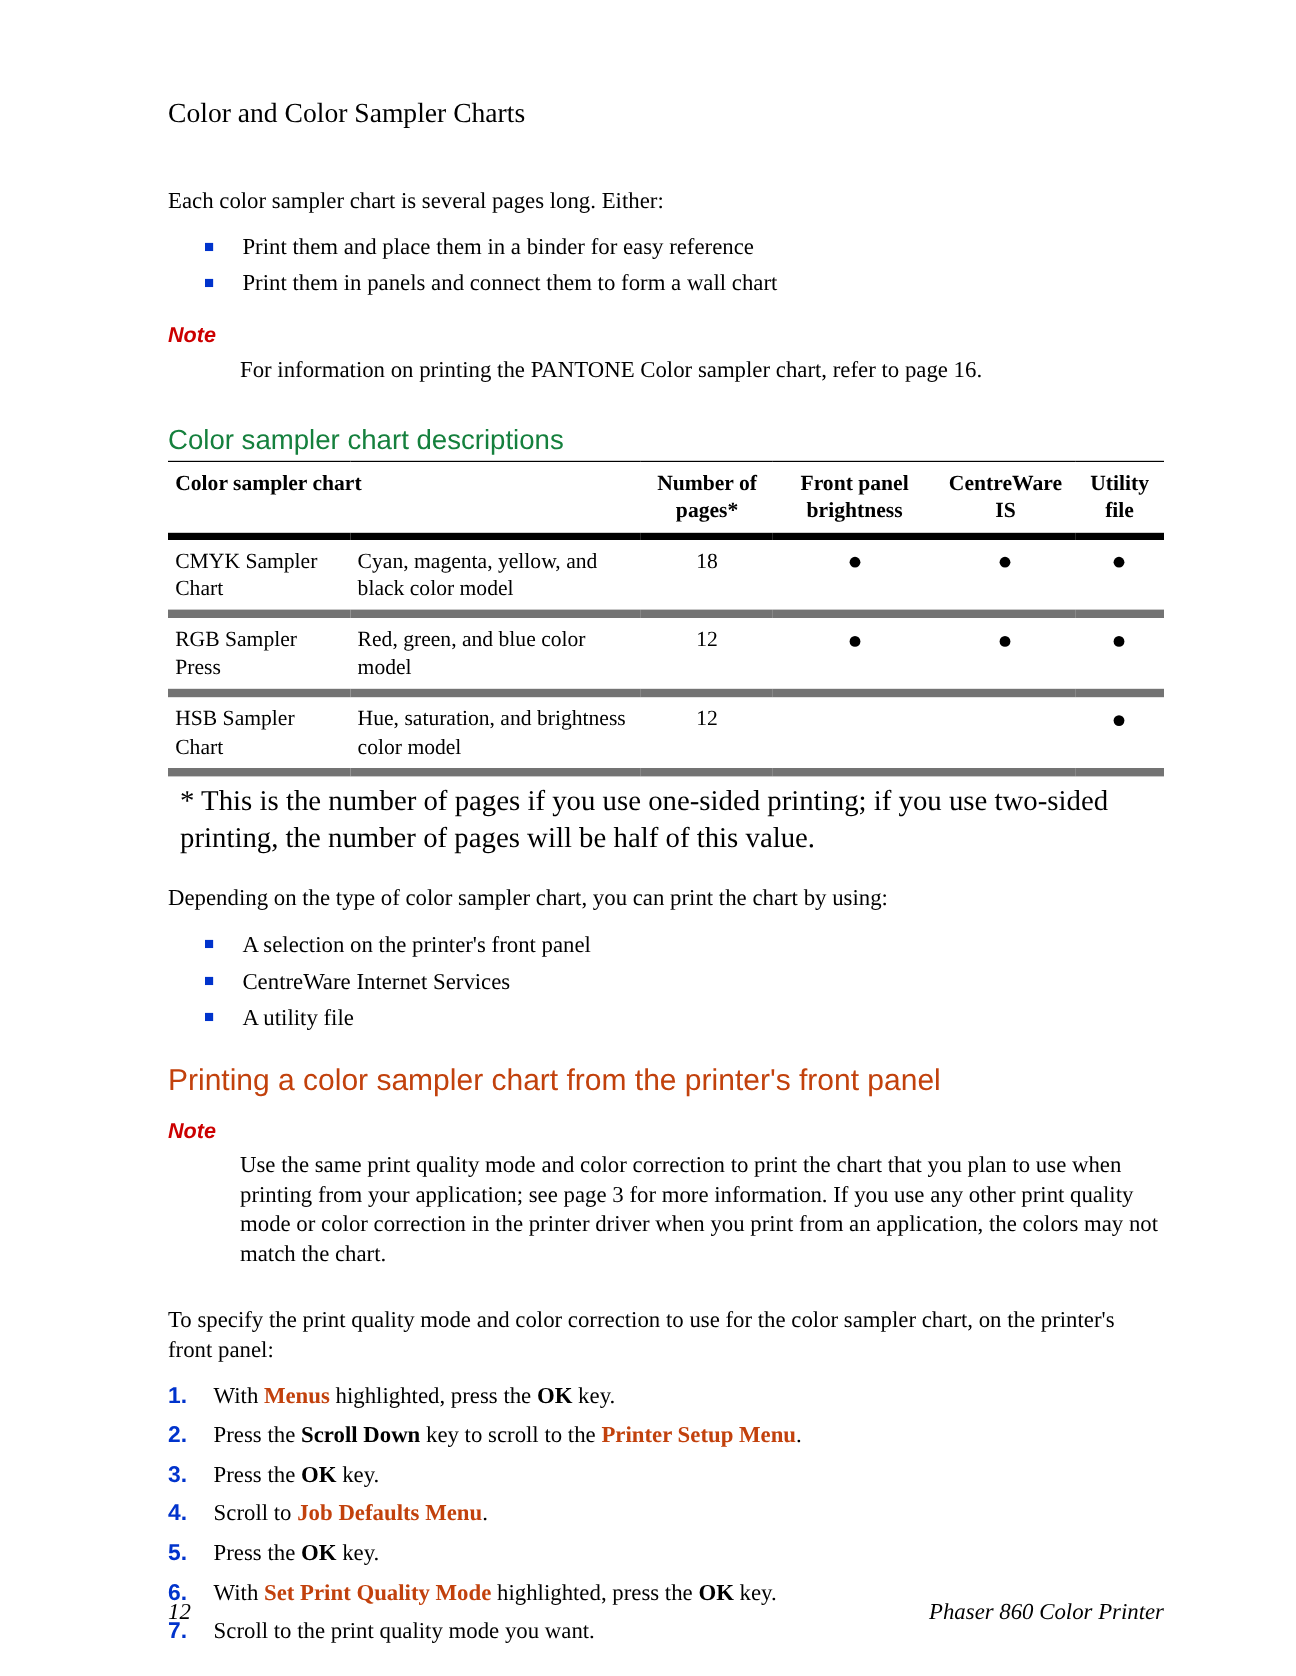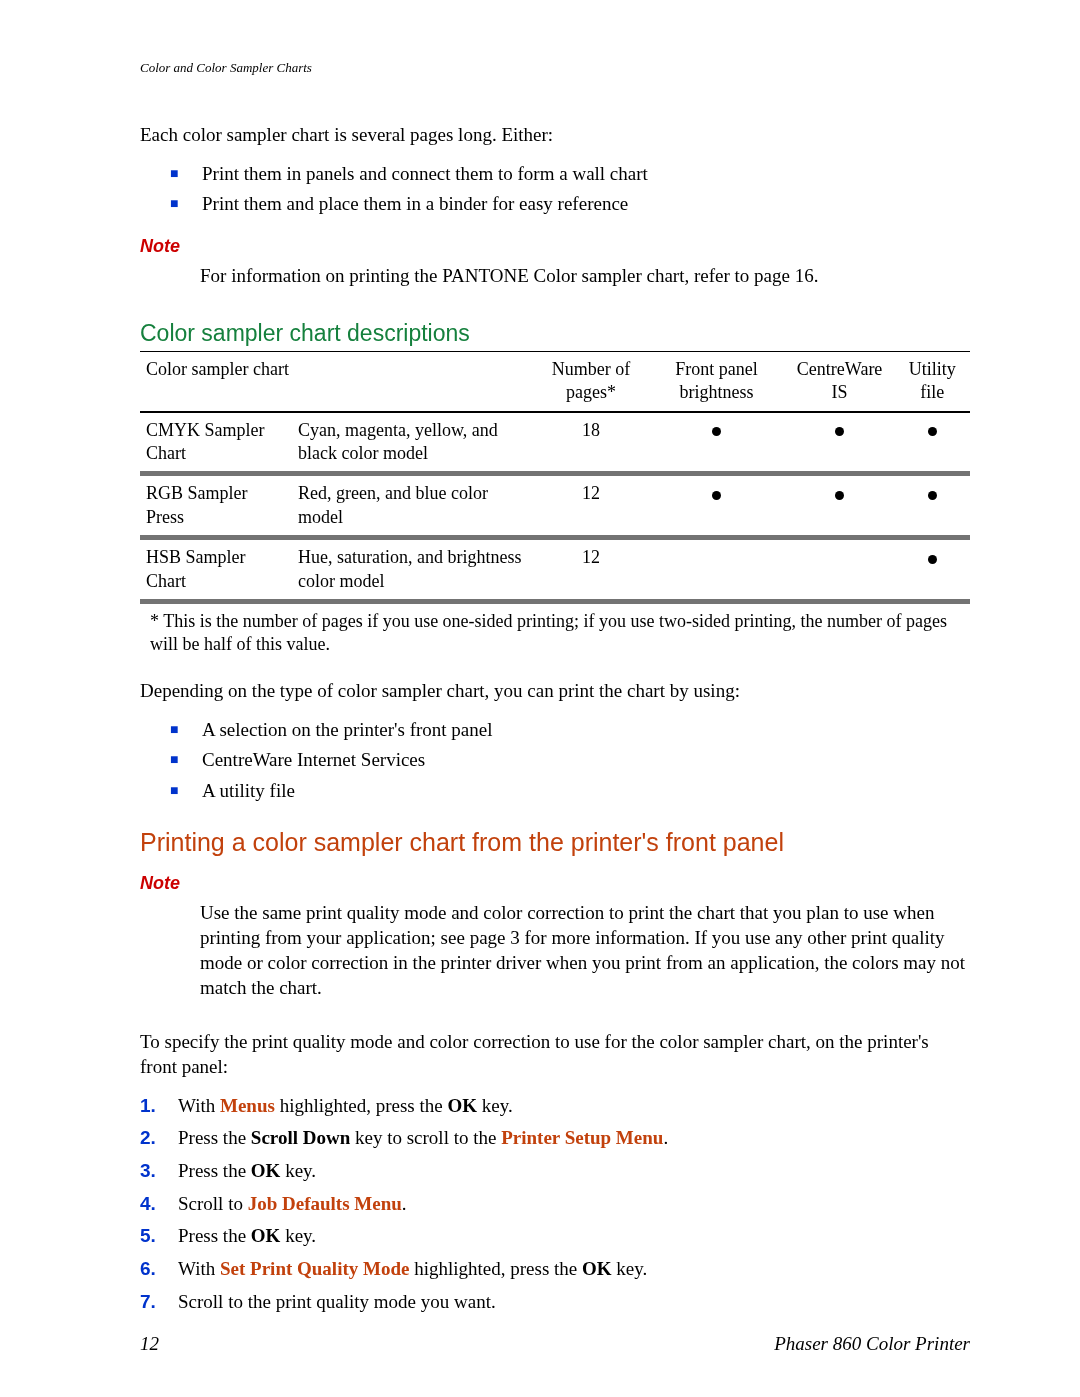--- a/index.html
+++ b/index.html
@@ -12,23 +12,23 @@
   .page {
     width: 1080px;
     height: 1397px;
     box-sizing: border-box;
     padding: 60px 110px 60px 140px;
     position: relative;
     font-size: 19px;
     line-height: 1.3;
   }
   .running-head {
-    font-style: italic;
-    font-size: 13px;
+    font-size: 23px;
     margin-bottom: 46px;
+    margin-top: 20px;
   }
   p { margin: 0 0 14px 0; }
   .intro { margin-bottom: 14px; }
   ul.bullets {
     list-style: none;
     padding: 0;
     margin: 0 0 18px 0;
   }
   ul.bullets li {
     position: relative;
@@ -72,37 +72,37 @@
     font-size: 18px;
     margin-bottom: 6px;
   }
   table.sampler th, table.sampler td {
     text-align: left;
     padding: 6px 6px;
     vertical-align: top;
   }
   table.sampler thead th {
     border-top: 1px solid #000;
-    border-bottom: 2px solid #000000;
-    font-weight: normal;
+    border-bottom: 6px solid #000000;
+    font-weight: bold;
   }
   table.sampler tbody tr td {
-    border-bottom: 5px solid #737373;
+    border-bottom: 7px solid #737373;
   }
   table.sampler th.center, table.sampler td.center { text-align: center; }
   .dot {
     display: inline-block;
     width: 9px;
     height: 9px;
     background: #000;
     border-radius: 50%;
     vertical-align: middle;
   }
   .table-footnote {
-    font-size: 18px;
+    font-size: 24px;
     margin: 4px 0 22px 10px;
   }
   ol.steps {
     list-style: none;
     counter-reset: step;
     padding: 0;
     margin: 0 0 20px 0;
   }
   ol.steps li {
     counter-increment: step;
@@ -138,22 +138,22 @@
 </head>
 <body>
 
 <div class="page">
 
   <div class="running-head">Color and Color Sampler Charts</div>
 
   <p class="intro">Each color sampler chart is several pages long. Either:</p>
 
   <ul class="bullets">
+    <li>Print them and place them in a binder for easy reference</li>
     <li>Print them in panels and connect them to form a wall chart</li>
-    <li>Print them and place them in a binder for easy reference</li>
   </ul>
 
   <div class="note-label">Note</div>
   <p class="note-body">For information on printing the PANTONE Color sampler chart, refer to page 16.</p>
 
   <div class="subhead-blue">Color sampler chart descriptions</div>
 
   <table class="sampler">
     <thead>
       <tr>

